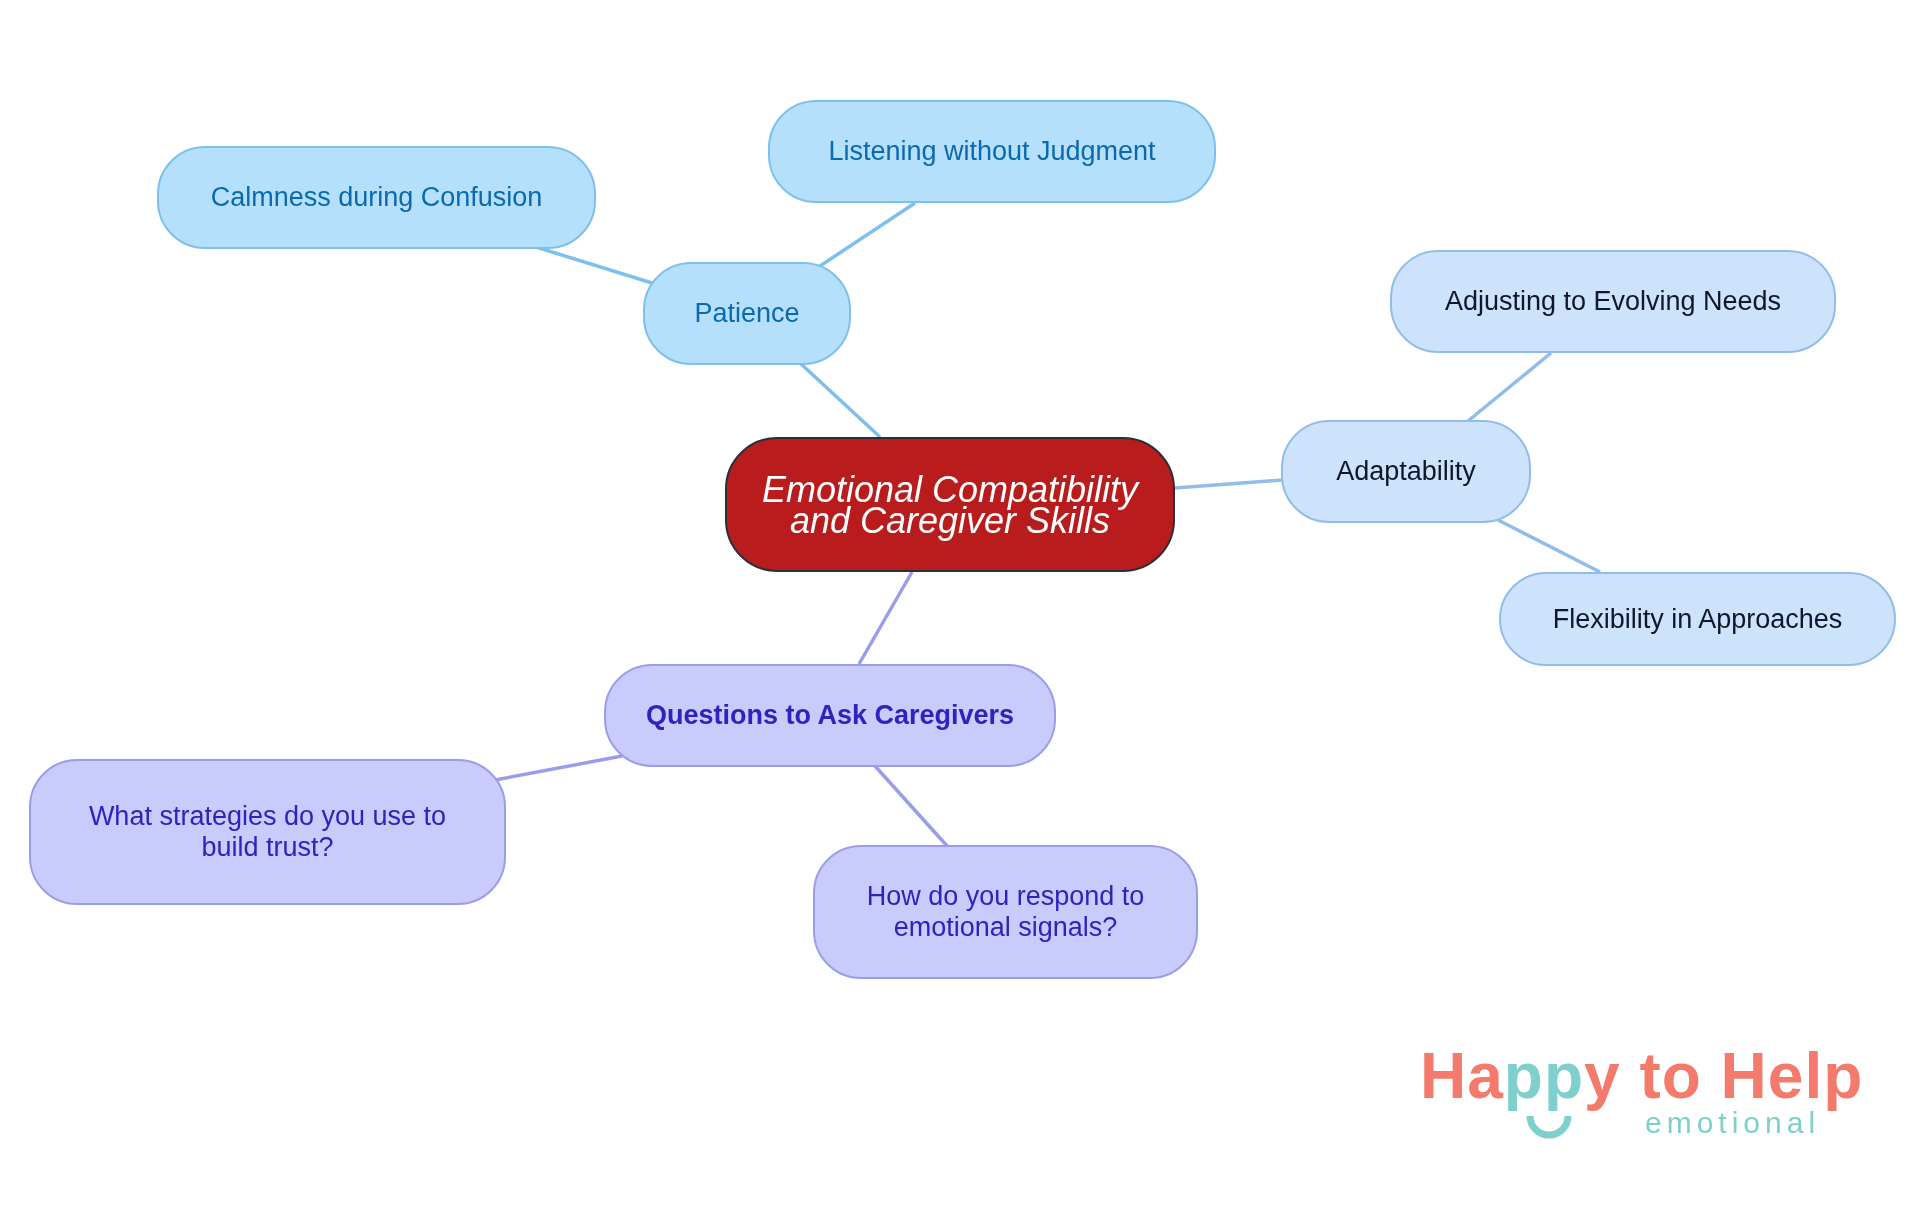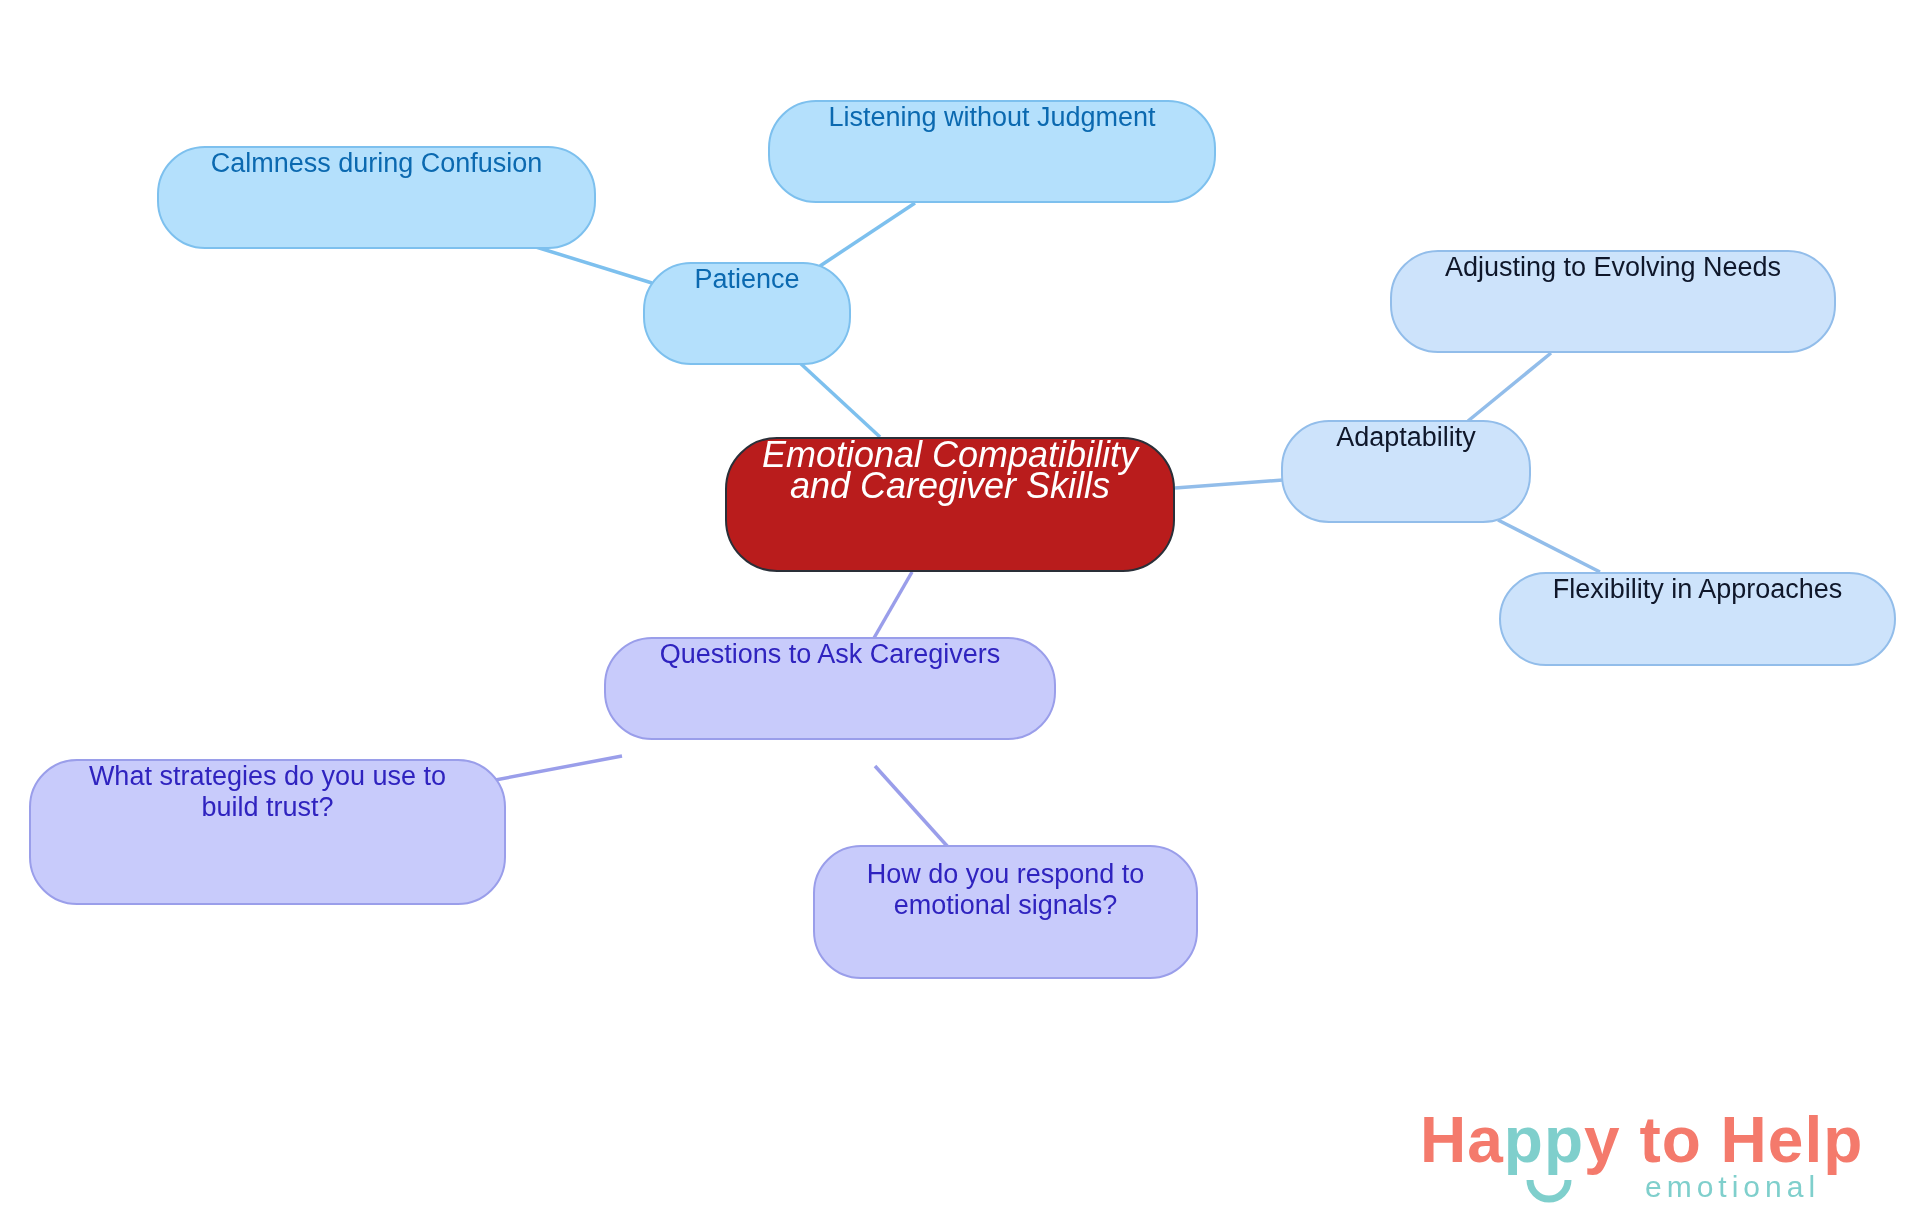--- a/index.html
+++ b/index.html
@@ -1,23 +1,23 @@
 <!DOCTYPE html>
 <html><head>
 <meta charset="utf-8">
 <style>
   html, body { margin:0; padding:0; background:#ffffff; }
   body { width:1920px; height:1215px; position:relative; overflow:hidden; font-family:"Liberation Sans", sans-serif; }
   svg.edges { position:absolute; left:0; top:0; }
-  .node { position:absolute; box-sizing:border-box; display:flex; align-items:flex-start; justify-content:center; text-align:center; font-size:27px; line-height:31px; padding:0 30px; border-radius:48px; border:2px solid; }
+  .node { position:absolute; box-sizing:border-box; display:flex; align-items:center; justify-content:center; text-align:center; font-size:27px; line-height:31px; padding:0 30px; border-radius:48px; border:2px solid; }
   .n-center { background:#b91c1c; border-color:#2a2f38; color:#ffffff; font-size:36px; border-radius:52px;font-style:italic; }
   .n-blue { background:#b4e0fc; border-color:#7dc0ee; color:#0b69b0; }
   .n-sky { background:#cde3fb; border-color:#92bdea; color:#0f172a; }
   .n-violet { background:#c8cbfb; border-color:#9a9eea; color:#2f23bf; }
-  .logo { position:absolute; left:1420px; top:1100px; width:460px; height:100px; }
+  .logo { position:absolute; left:1420px; top:1036px; width:460px; height:100px; }
   .logo-main { position:absolute; left:0; top:0; font-size:64px; font-weight:bold; line-height:80px; letter-spacing:1px; white-space:nowrap; }
   .logo-main .coral { color:#f47a6c; }
   .logo-main .teal { color:#7fcfcc; }
   .logo-sub { position:absolute; left:225px; top:72px; font-size:30px; color:#7fcfcc; letter-spacing:5px; line-height:30px; }
   .smile { position:absolute; left:104px; top:76px; }
 </style>
 </head>
 <body>
 
 <svg class="edges" width="1920" height="1215">
@@ -49,21 +49,21 @@
 <div class="node n-sky" style="left:1281px;top:420px;width:250px;height:103px;">
   <span>Adaptability</span>
 </div>
 <div class="node n-sky" style="left:1390px;top:250px;width:446px;height:103px;">
   <span>Adjusting to Evolving Needs</span>
 </div>
 <div class="node n-sky" style="left:1499px;top:572px;width:397px;height:94px;">
   <span>Flexibility in Approaches</span>
 </div>
 
-<div class="node n-violet" style="left:604px;top:637px;width:452px;height:103px;">
+<div class="node n-violet" style="left:604px;top:664px;width:452px;height:103px;font-weight:bold;">
   <span>Questions to Ask Caregivers</span>
 </div>
 <div class="node n-violet" style="left:29px;top:759px;width:477px;height:146px;padding:0 50px;">
   <span>What strategies do you use to build trust?</span>
 </div>
 <div class="node n-violet" style="left:813px;top:845px;width:385px;height:134px;padding:12px 40px;">
   <span>How do you respond to emotional signals?</span>
 </div>
 
 <div class="logo">

